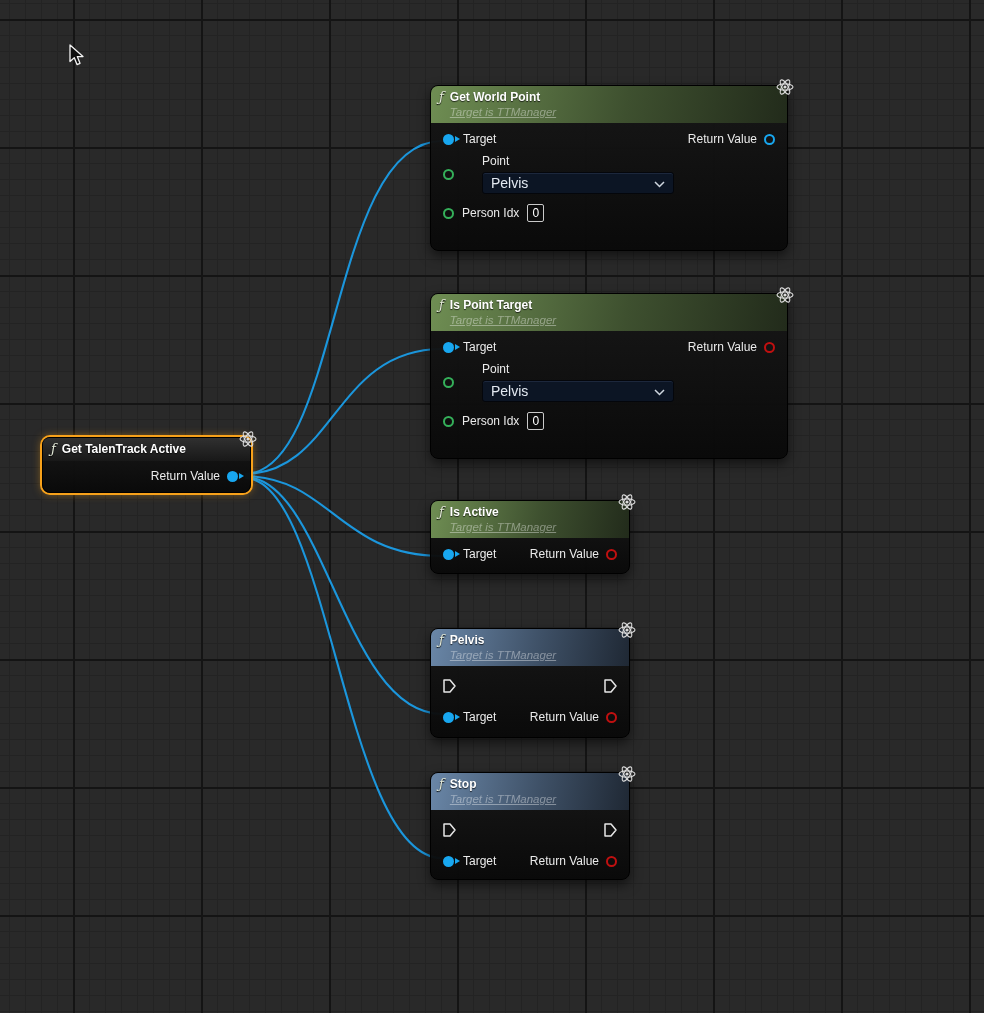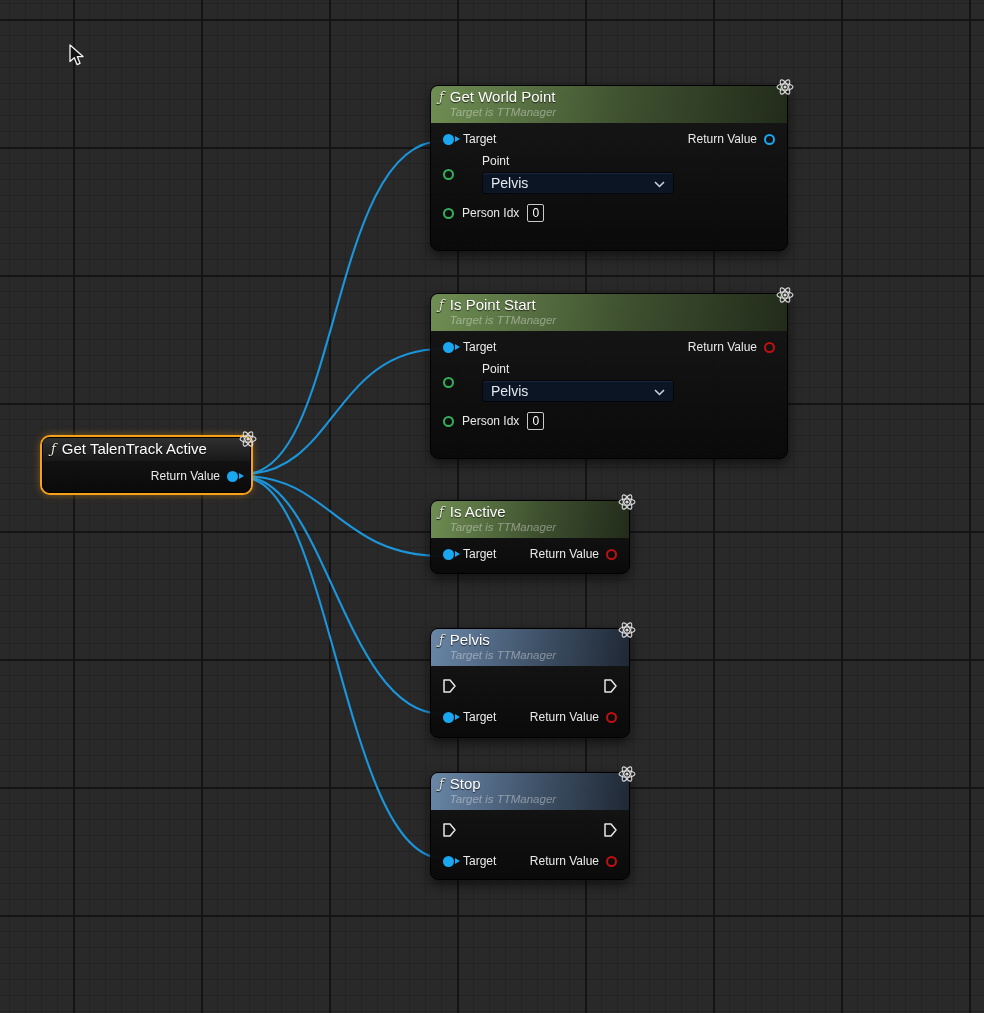--- a/index.html
+++ b/index.html
@@ -22,23 +22,23 @@
   #wires path { stroke:#1b96dc; stroke-width:2.1; fill:none; stroke-linecap:round; }
 
   .node { position:absolute; border-radius:8px; border:1px solid #000;
           background:linear-gradient(180deg, rgba(23,23,23,.97), rgba(9,9,9,.97));
           box-shadow:0 5px 12px rgba(0,0,0,.55); color:#e8e8e8; }
   .node.selected { box-shadow:0 0 0 2px #f7a11a, 0 0 10px rgba(247,161,26,.6); }
 
   .hdr { display:flex; gap:6px; padding:3px 8px 4px; border-radius:7px 7px 0 0; align-items:flex-start; }
   .hdr .fn { font-family:"DejaVu Serif", serif; font-style:italic; font-size:13px;
              line-height:16px; color:#e4ead9; text-shadow:0 1px 1px #000; }
-  .hdr .t  { font-weight:normal; font-size:15px; line-height:16px; color:#fff;
+  .hdr .t  { font-weight:bold; font-size:12px; line-height:16px; color:#fff;
              text-shadow:0 1px 1px rgba(0,0,0,.7); white-space:nowrap; }
-  .hdr .st { font-style:italic; font-size:11.5px; line-height:14px; color:rgba(255,255,255,.38); }
+  .hdr .st { font-style:italic; font-size:11.5px; line-height:14px; color:rgba(255,255,255,.38);text-decoration:underline; }
   .hdr-green { background:linear-gradient(100deg,#6f8e53 0%,#3e502f 55%,#222b1b 100%); }
   .hdr-blue  { background:linear-gradient(100deg,#6a87a8 0%,#3e5066 55%,#1f2834 100%); }
   .hdr-dark  { background:linear-gradient(180deg,#303030,#181818); border-radius:6px 6px 0 0; }
 
   .badge { position:absolute; top:-9px; right:-8px; width:20px; height:20px; }
 
   .prow { display:flex; align-items:center; justify-content:space-between; padding:9px 12px 0; }
   .pgrp { display:flex; align-items:center; }
   .pgrp.l { gap:9px; }
   .pgrp.r { gap:7px; }
@@ -162,21 +162,21 @@
         <ellipse cx="10" cy="10" rx="8" ry="3.1"></ellipse>
         <ellipse cx="10" cy="10" rx="8" ry="3.1" transform="rotate(60 10 10)"></ellipse>
         <ellipse cx="10" cy="10" rx="8" ry="3.1" transform="rotate(120 10 10)"></ellipse>
           </g>
         <circle cx="10" cy="10" r="1.6" fill="#dcdcdc"></circle>
         </svg>
     </span>
     <div class="hdr hdr-green">
       <span class="fn">ƒ</span>
       <div>
-        <div class="t">Is Point Start</div>
+        <div class="t">Is Point Target</div>
         <div class="st">Target is TTManager</div>
       </div>
     </div>
     <div class="prow">
       <div class="pgrp l">
         <span class="pin filled-obj"></span>
         <span class="pl">Target</span>
       </div>
       <div class="pgrp r">
         <span class="pl">Return Value</span>

